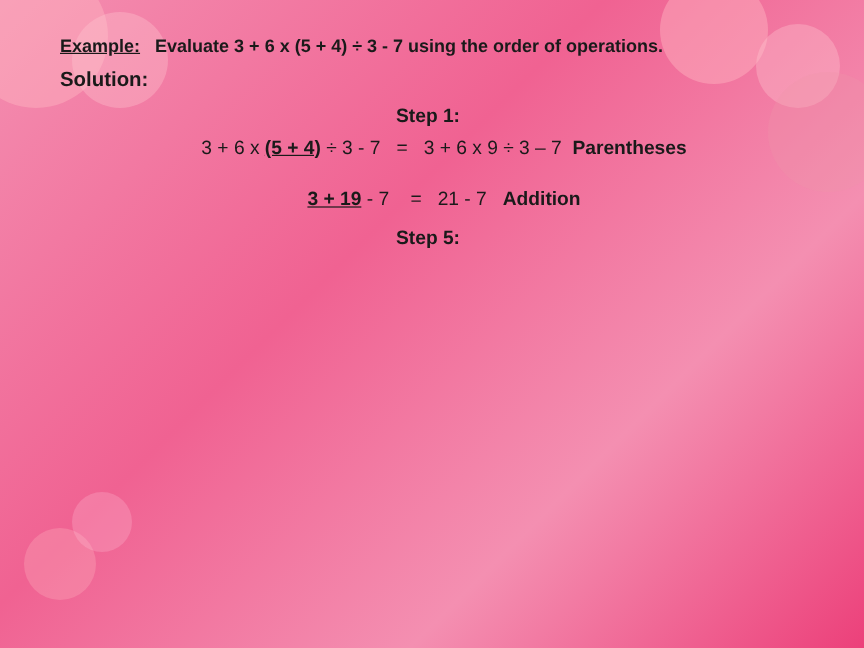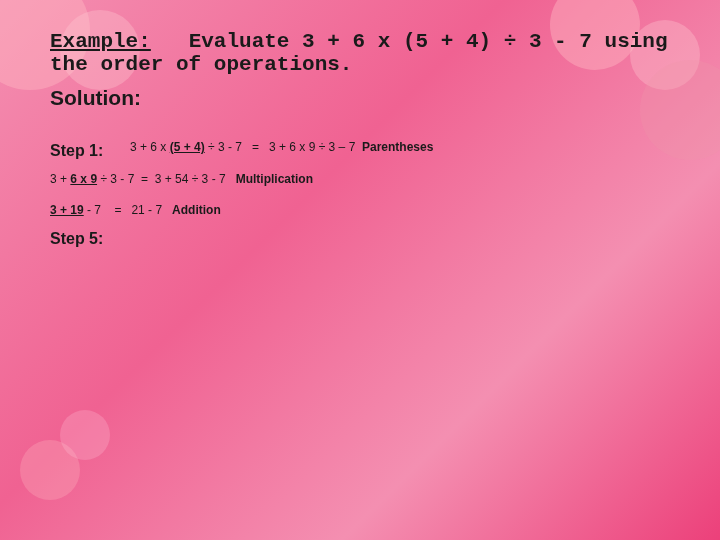--- a/index.html
+++ b/index.html
@@ -36,61 +36,61 @@
 
     .content {
       position: absolute;
       top: 30px;
       left: 50px;
       right: 30px;
       bottom: 30px;
     }
 
     .example-line {
-      font-size: 21px;
+      font-size: 15px;
       color: #1a1a1a;
       font-weight: bold;
       margin-bottom: 10px;
-      font-family: Liberation Mono, monospace;
     }
 
     .example-line .label {
       font-weight: 900;
       text-decoration: underline;
     }
 
     .solution-line {
-      font-size: 21px;
+      font-size: 17px;
       font-weight: 900;
       color: #1a1a1a;
-      margin-bottom: 28px;
+      margin-bottom: 8px;
     }
 
     .steps {
       display: flex;
       flex-direction: column;
       gap: 6px;
     }
 
     .step-row {
       display: flex;
-      align-items: flex-start;
+      align-items: center;
       font-size: 16px;
       color: #1a1a1a;
       line-height: 1.6;
+      flex-direction: column;
     }
 
     .step-label {
       font-weight: 900;
       min-width: 80px;
       flex-shrink: 0;
     }
 
     .step-content {
-      font-size: 12px;
+      font-size: 16px;
       color: #1a1a1a;
     }
     .bold-underline { font-weight: 900; text-decoration: underline; }
     .keyword { font-weight: 900; }
   </style>
 </head>
 <body>
 
 <div class="bg-container">
 
@@ -117,23 +117,20 @@
     <div class="steps">
 
       <div class="step-row">
         <span class="step-label">Step 1:</span>
         <span class="step-content">
           3 + 6 x <span class="bold-underline">(5 + 4)</span> ÷ 3 - 7 &nbsp;&nbsp;=&nbsp;&nbsp; 3 + 6 x 9 ÷ 3 – 7 &nbsp;<span class="keyword">Parentheses</span>
         </span>
       </div>
 
       <div class="step-row">
-        <span class="step-content">
-          3 + <span class="bold-underline">6 x 9</span> ÷ 3 - 7 &nbsp;=&nbsp; 3 + 54 ÷ 3 - 7 &nbsp;&nbsp;<span class="keyword">Multiplication</span>
-        </span>
       </div>
 
       <div class="step-row">
       </div>
 
       <div class="step-row">
         <span class="step-content">
           <span class="bold-underline">3 + 19</span> - 7 &nbsp;&nbsp;&nbsp;=&nbsp;&nbsp; 21 - 7 &nbsp;&nbsp;<span class="keyword">Addition</span>
         </span>
       </div>

